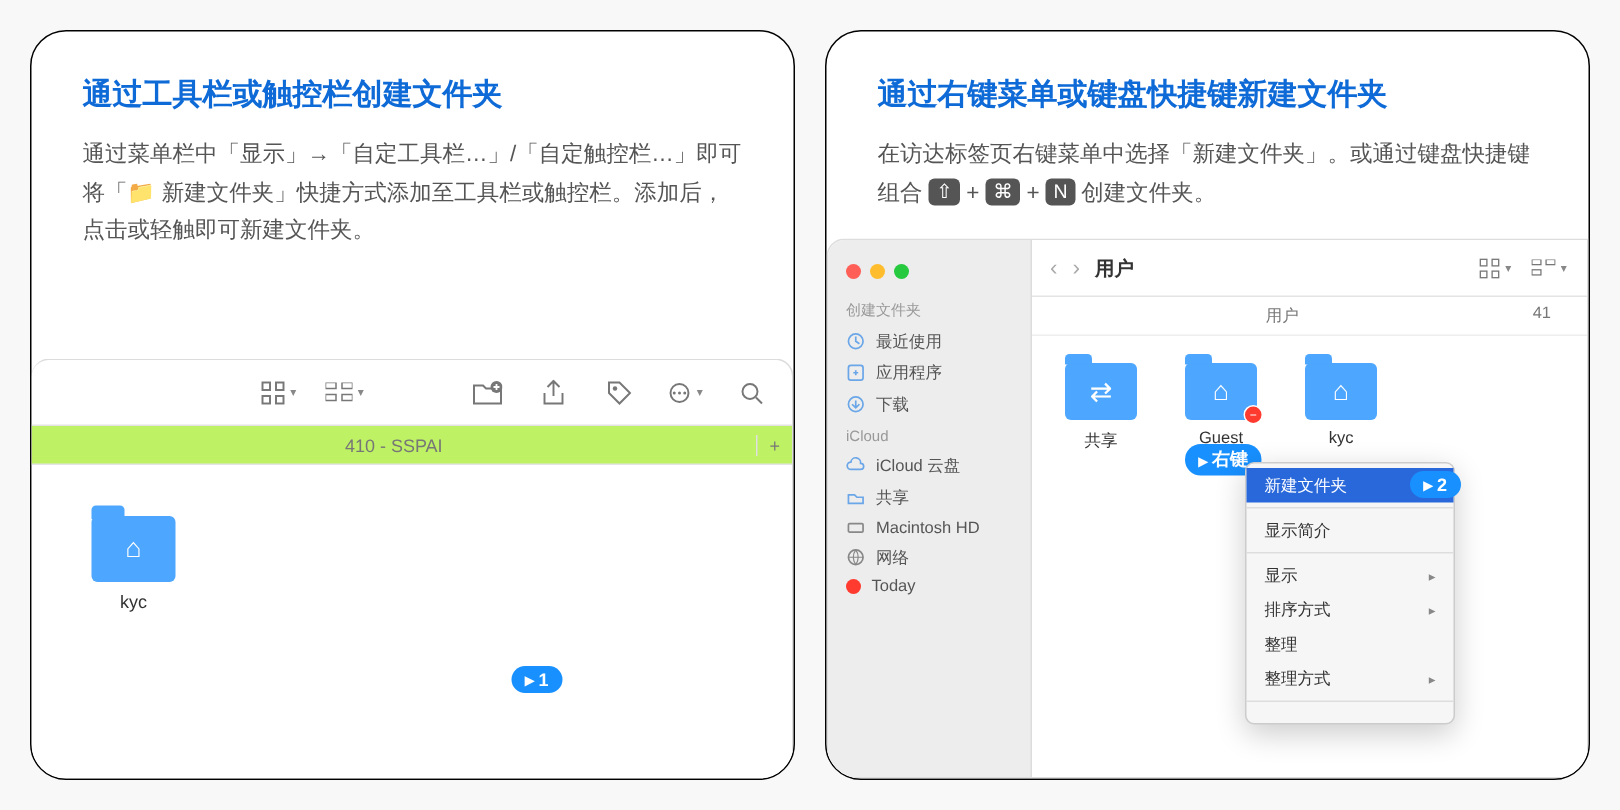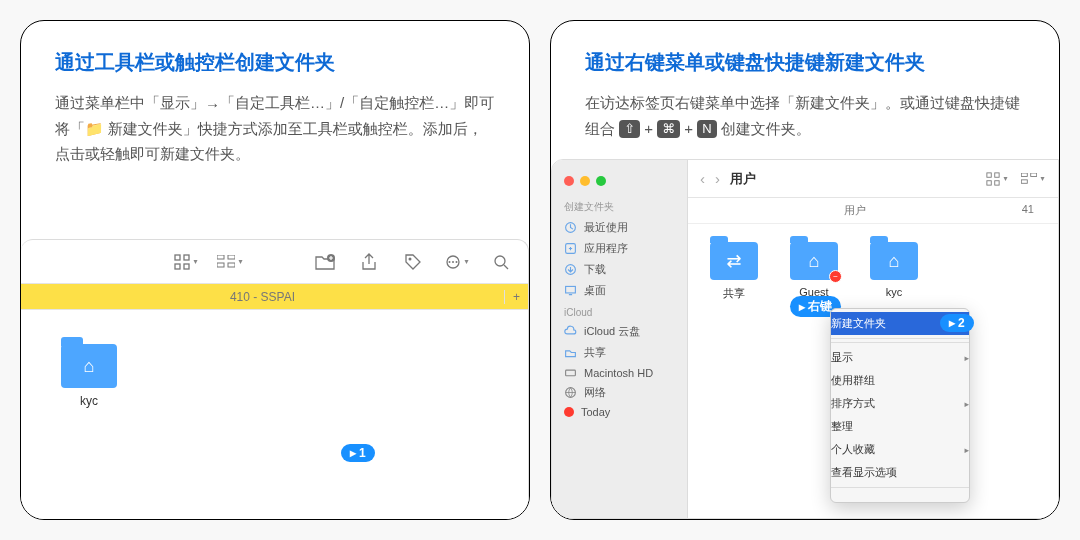--- a/index.html
+++ b/index.html
@@ -8,21 +8,21 @@
 .card-head{padding:28px 34px 18px}
 .card-title{color:#0e6ad6;font-size:20px;font-weight:600;margin-bottom:14px}
 .card-desc{color:#555;font-size:15px;line-height:1.7}
 .card-body{flex:1;position:relative;overflow:hidden}
 .kbd{display:inline-block;background:#555;color:#fff;border-radius:4px;padding:0 5px;font-size:13px;line-height:18px;vertical-align:1px}
 .finder-a{position:absolute;left:0;right:0;bottom:0;height:280px;border-top:1px solid #dcdcdc;background:#fff;border-right:1px solid #dcdcdc;border-radius:12px 12px 0 0}
 .tb{height:44px;display:flex;align-items:center;padding:0 14px;gap:18px;border-bottom:1px solid #e4e4e4}
 .tbicon{width:26px;height:20px;display:flex;align-items:center;justify-content:center;color:#777;font-size:15px;position:relative}
 .tbicon.drop::after{content:"▾";font-size:8px;margin-left:3px;color:#888}
 .spacer{flex:1}
-.tab-strip{height:26px;background:#fde047;border-bottom:1px solid #e4e4e4;display:flex;align-items:center;font-size:12px;color:#777;position:relative}
+.tab-strip{height:26px;background:#bef264;border-bottom:1px solid #e4e4e4;display:flex;align-items:center;font-size:12px;color:#777;position:relative}
 .tab{flex:1;text-align:center}
 .plus{width:24px;text-align:center;border-left:1px solid #e0e0e0}
 .folder-a{position:absolute;left:40px;top:104px;text-align:center}
 .fld{width:56px;height:44px;background:#4da6ff;border-radius:4px;position:relative;margin:0 auto 6px}
 .fld::before{content:"";position:absolute;top:-7px;left:0;width:22px;height:9px;background:#4da6ff;border-radius:3px 3px 0 0}
 .fld .home{position:absolute;left:50%;top:50%;transform:translate(-50%,-50%);color:#fff;font-size:18px}
 .fld-name{font-size:12px;color:#333}
 .badge{background:#1890ff;color:#fff;font-size:12px;font-weight:600;padding:2px 9px;border-radius:12px;display:inline-flex;align-items:center;gap:3px}
 .badge.b1{position:absolute;left:320px;top:259px}
 .finder-b{position:absolute;left:0;right:0;bottom:0;top:0;display:flex;border-radius:12px 0 0 0;border:1px solid #ddd;overflow:hidden;background:#fff}
@@ -39,21 +39,21 @@
 .loc{font-weight:600;color:#333}
 .mtitle{text-align:center;font-size:11px;color:#777;padding:5px 0;border-bottom:1px solid #eee}
 .icons-row{display:flex;gap:32px;padding:18px 22px}
 .fbox{text-align:center}
 .fbox .fld{width:48px;height:38px}
 .fbox .fld::before{width:18px;height:7px;top:-6px}
 .fbox .fld-name{font-size:11px}
 .sharedot{position:absolute;right:-4px;bottom:-3px;width:13px;height:13px;background:#ff3b30;border-radius:50%;border:1.5px solid #fff;display:flex;align-items:center;justify-content:center;color:#fff;font-size:8px}
 .rclick{position:absolute;left:238px;top:136px}
 .ctxmenu{position:absolute;left:278px;top:148px;width:140px;background:#f6f6f6;border:1px solid #ccc;border-radius:6px;box-shadow:0 6px 20px rgba(0,0,0,.2);font-size:11px;padding:3px 0}
-.cmi{padding:4px 0;color:#333;display:flex;justify-content:space-between;align-items:center}
+.cmi{padding:4px 12px;color:#333;display:flex;justify-content:space-between;align-items:center}
 .cmi.hl{background:#2968da;color:#fff}
 .cmi.sub::after{content:"▸";color:#888;font-size:9px}
 .csep{height:1px;background:#ddd;margin:3px 0}
 .badge.b2{position:absolute;left:388px;top:154px}
 svg{display:block}
 </style>
 </head>
 <body>
 
 <div class="card">
@@ -163,27 +163,20 @@
               <path d="M6 8h4M8 6v4" stroke="#6aa6e8" stroke-width="1.4"></path>
             </svg>
             <span>应用程序</span>
           </div>
         <div class="sb-i">
             <svg viewBox="0 0 16 16">
               <circle cx="8" cy="8" r="6" fill="none" stroke="#6aa6e8" stroke-width="1.4"></circle>
               <path d="M8 5v5M5 8l3 3 3-3" stroke="#6aa6e8" fill="none" stroke-width="1.4"></path>
             </svg>
             <span>下载</span>
-          </div>
-        <div class="sb-i">
-            <svg viewBox="0 0 16 16">
-              <rect x="2" y="3" width="12" height="8" fill="none" stroke="#6aa6e8" stroke-width="1.4"></rect>
-              <path d="M6 13h4" stroke="#6aa6e8" stroke-width="1.4"></path>
-            </svg>
-            <span>桌面</span>
           </div>
         <div class="sb-h">iCloud</div>
         <div class="sb-i">
             <svg viewBox="0 0 16 16">
               <path d="M4 11a3 3 0 010-6 4 4 0 018 1 2.5 2.5 0 010 5z" fill="none" stroke="#6aa6e8" stroke-width="1.4"></path>
             </svg>
             <span>iCloud 云盘</span>
           </div>
         <div class="sb-i">
             <svg viewBox="0 0 16 16">
@@ -252,38 +245,35 @@
               </div>
               <div class="fld-name">kyc</div>
             </div>
         </div>
         <div class="rclick badge">▸ <span>右键</span></div>
         <div class="ctxmenu">
           <div class="cmi hl">
               <span>新建文件夹</span>
             </div>
           <div class="csep"></div>
+          <div class="cmi">
+              <span>显示简介</span>
+            </div>
           <div class="csep"></div>
           <div class="cmi sub">
               <span>显示</span>
             </div>
-          <div class="cmi">
-              <span>使用群组</span>
-            </div>
           <div class="cmi sub">
               <span>排序方式</span>
             </div>
           <div class="cmi">
               <span>整理</span>
             </div>
           <div class="cmi sub">
-              <span>个人收藏</span>
-            </div>
-          <div class="cmi">
-              <span>查看显示选项</span>
+              <span>整理方式</span>
             </div>
           <div class="csep"></div>
           <div class="cmi"></div>
 
         </div>
         <div class="badge b2">▸ <span>2</span></div>
       </div>
     </div>
   </div>
 </div>

